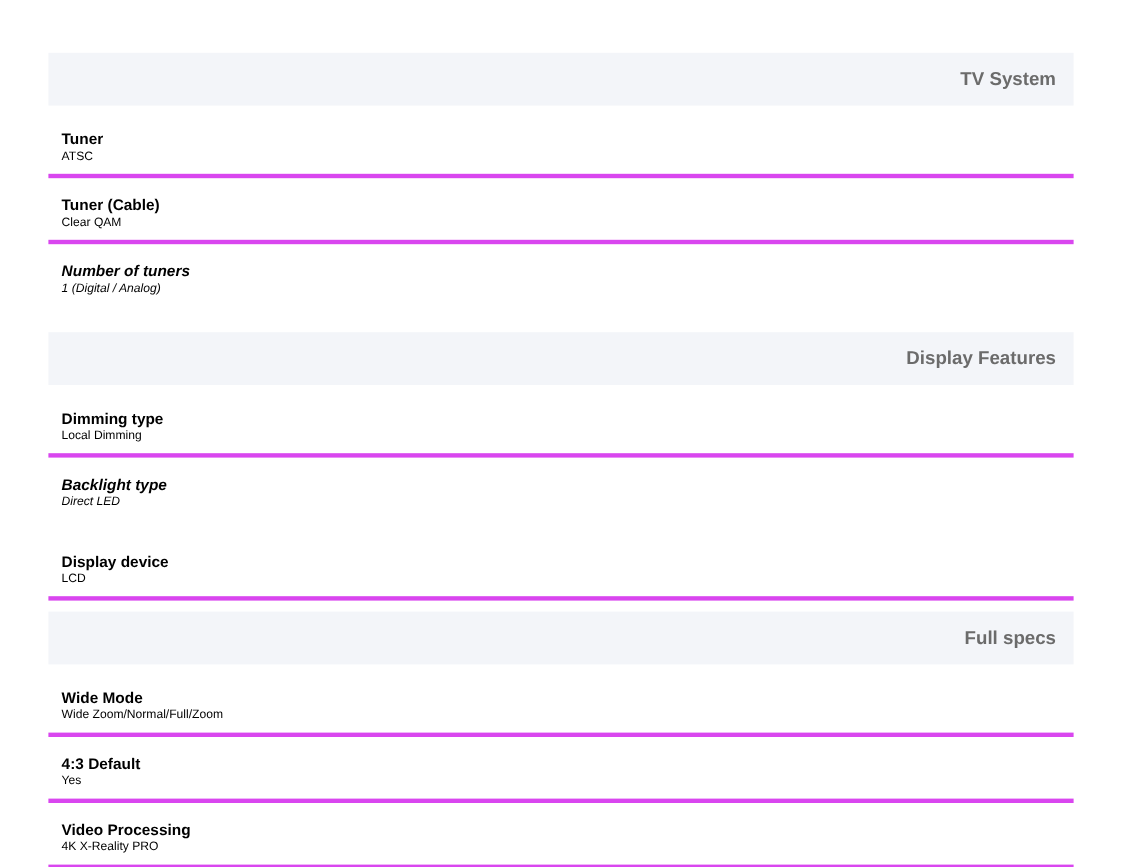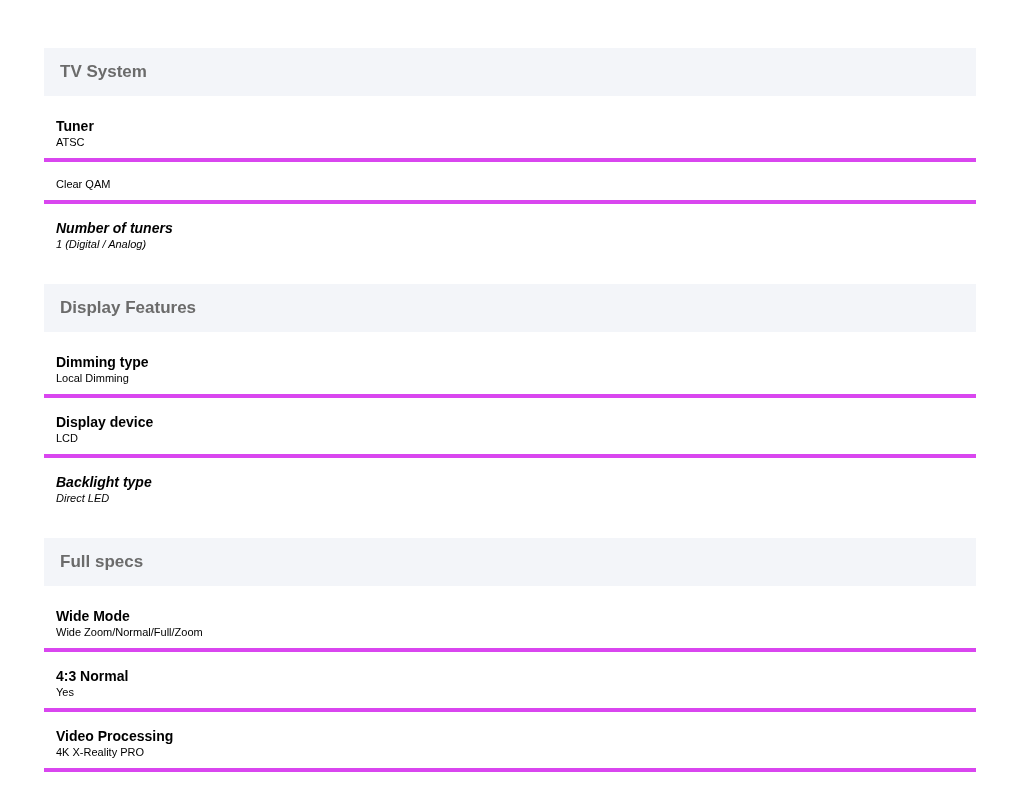--- a/index.html
+++ b/index.html
@@ -14,20 +14,21 @@
       font-size: 14px;
       color: #000000;
     }
     .section-header {
       background: #f3f5f9;
       padding: 14px 16px;
       font-size: 17px;
       font-weight: bold;
       color: #6b6b6b;
       margin-bottom: 16px;
+      text-align: right;
     }
     .spec-item {
       padding: 6px 12px 10px 12px;
       border-bottom: 4px solid #d946ef;
       margin-bottom: 10px;
     }
     .spec-item.last {
       border-bottom: none;
       margin-bottom: 24px;
       font-style: italic;
@@ -49,52 +50,53 @@
 <div>
 
   <div class="section-header">
     <span>TV System</span>
   </div>
   <div class="spec-item">
     <div class="spec-label">Tuner</div>
     <div class="spec-value">ATSC</div>
   </div>
   <div class="spec-item">
+    <div class="spec-label">Tuner (Cable)</div>
     <div class="spec-value">Clear QAM</div>
   </div>
   <div class="spec-item last">
     <div class="spec-label">Number of tuners</div>
     <div class="spec-value">1 (Digital / Analog)</div>
   </div>
 
   <div class="section-header">
     <span>Display Features</span>
   </div>
   <div class="spec-item">
     <div class="spec-label">Dimming type</div>
     <div class="spec-value">Local Dimming</div>
   </div>
+  <div class="spec-item last">
+    <div class="spec-label">Backlight type</div>
+    <div class="spec-value">Direct LED</div>
+  </div>
   <div class="spec-item">
     <div class="spec-label">Display device</div>
     <div class="spec-value">LCD</div>
-  </div>
-  <div class="spec-item last">
-    <div class="spec-label">Backlight type</div>
-    <div class="spec-value">Direct LED</div>
   </div>
 
   <div class="section-header">
     <span>Full specs</span>
   </div>
   <div class="spec-item">
     <div class="spec-label">Wide Mode</div>
     <div class="spec-value">Wide Zoom/Normal/Full/Zoom</div>
   </div>
   <div class="spec-item">
-    <div class="spec-label">4:3 Normal</div>
+    <div class="spec-label">4:3 Default</div>
     <div class="spec-value">Yes</div>
   </div>
   <div class="spec-item">
     <div class="spec-label">Video Processing</div>
     <div class="spec-value">4K X-Reality PRO</div>
   </div>
 
 </div>
 
 </body></html>

